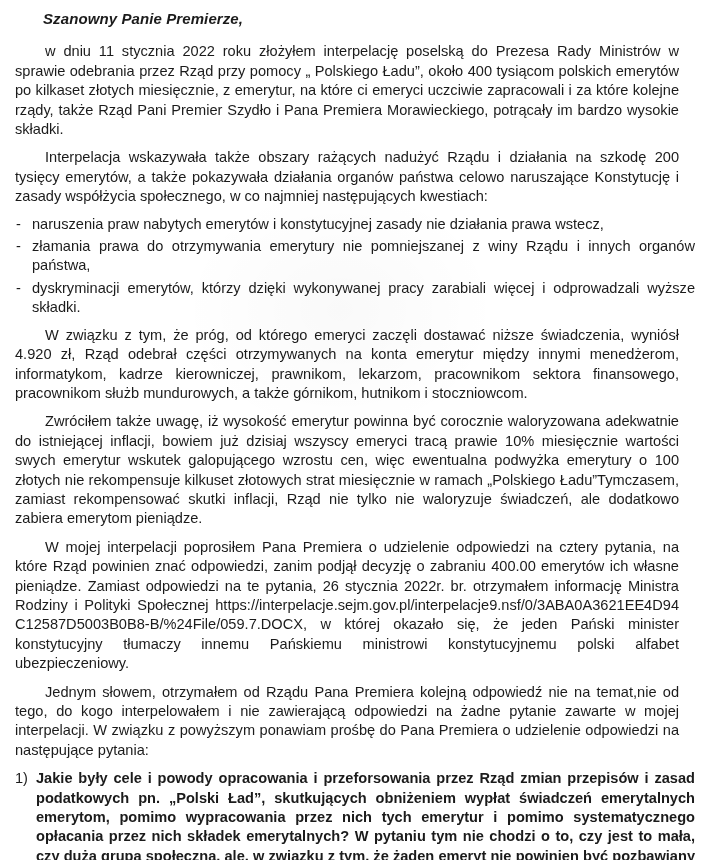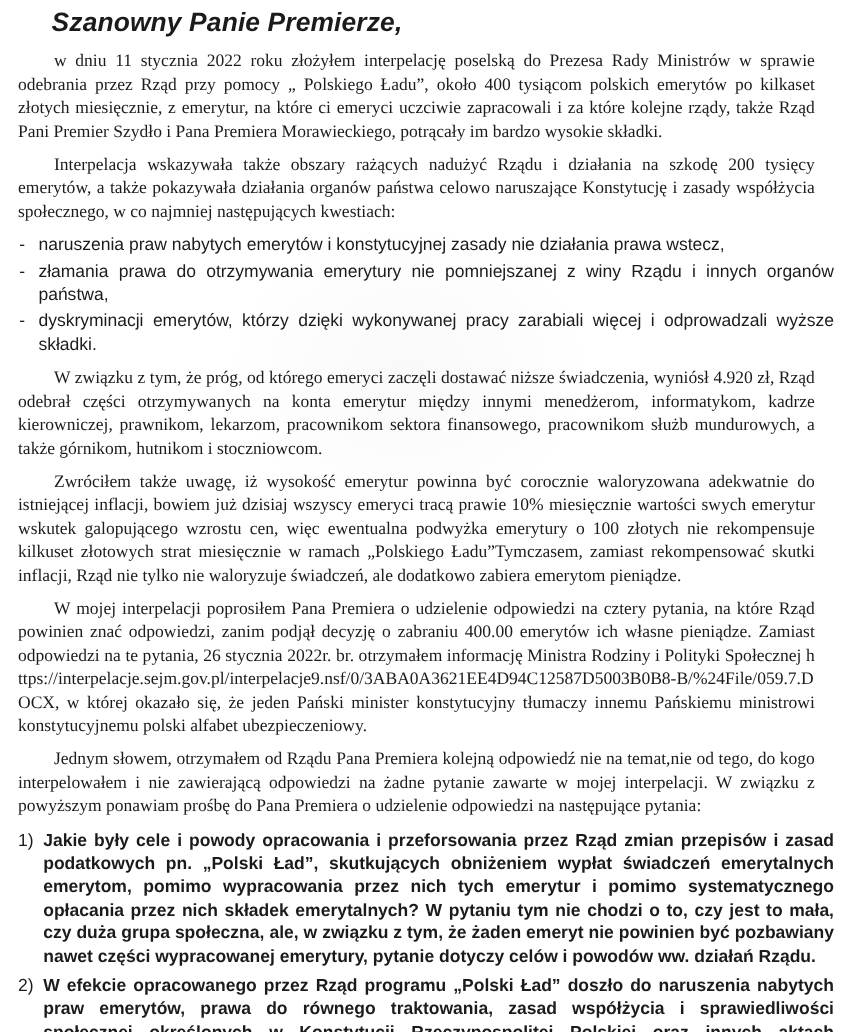--- a/index.html
+++ b/index.html
@@ -29,29 +29,28 @@
     left: 180px;
     top: 180px;
     width: 320px;
     height: 260px;
     background: radial-gradient(ellipse at center, rgba(0,0,0,0.025), rgba(0,0,0,0) 70%);
     pointer-events: none;
   }
   .salutation {
     font-weight: bold;
     font-style: italic;
-    font-size: 22px;
+    font-size: 15px;
     margin: 0 0 14px 28px;
     letter-spacing: 0.1px;
   }
   p.para {
     margin: 0 16px 9px 0;
     text-align: justify;
     text-indent: 30px;
-    font-family: Liberation Serif, serif;
   }
   p.para.tight { margin-bottom: 8px; }
   .bullets { margin: 0 0 8px 0; }
   .bullet-row {
     display: flex;
     margin: 0 0 3px 0;
   }
   .bullet-row .dash {
     flex: 0 0 16px;
     padding-left: 1px;

